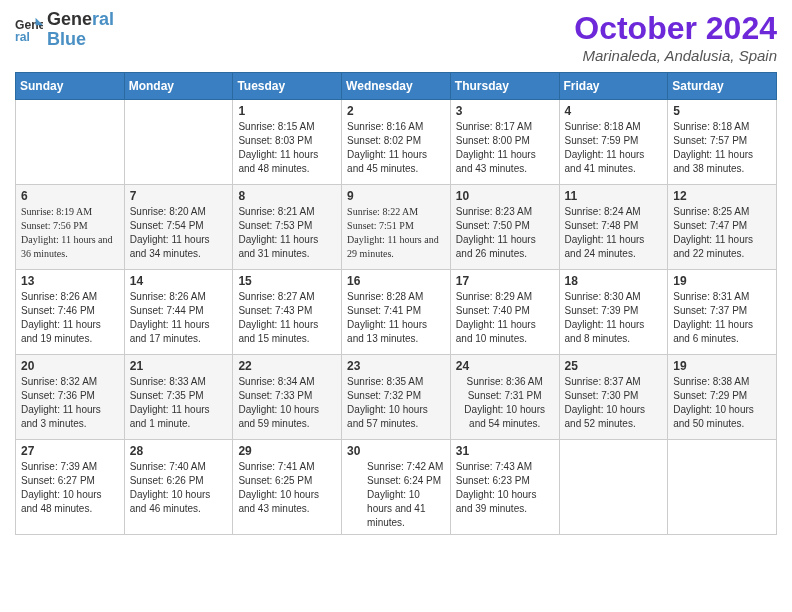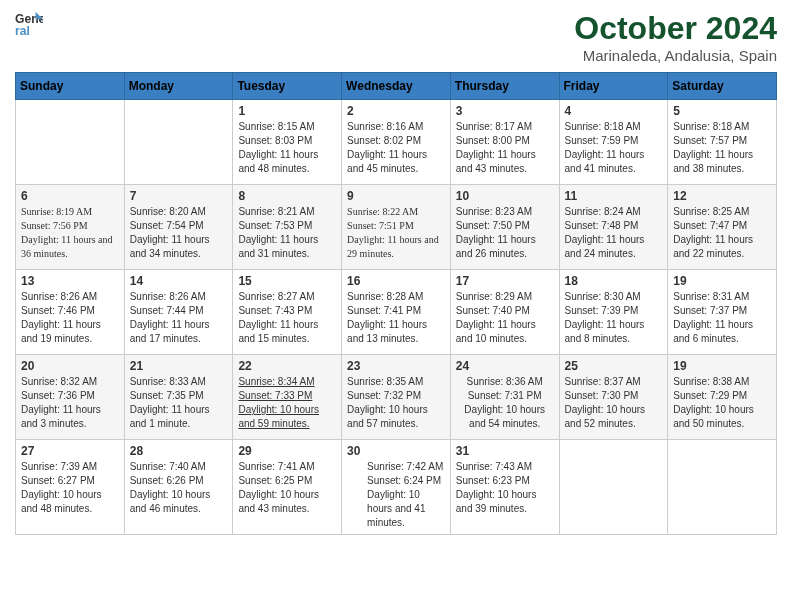--- a/index.html
+++ b/index.html
@@ -33,34 +33,35 @@
     .logo-icon {
       width: 28px;
       height: 28px;
     }
     .title-block {
       text-align: right;
     }
     .month-title {
       font-size: 32px;
       font-weight: bold;
-      color: #14532d;
+      color: #6d28d9;
     }
     .location {
       font-size: 15px;
       color: #555;
+      font-style: italic;
     }
     table {
       width: 100%;
       border-collapse: collapse;
       table-layout: fixed;
     }
     thead th {
       background-color: #3a7fc1;
-      color: #000000;
+      color: #ffffff;
       font-size: 12px;
       font-weight: bold;
       padding: 6px 4px;
       text-align: left;
       border: 1px solid #2a6aa0;
     }
     tbody td {
       border: 1px solid #ccc;
       vertical-align: top;
       padding: 4px 5px;
@@ -88,20 +89,25 @@
 </head>
 <body>
 
 <div class="header">
   <div class="logo">
     <svg class="logo-icon" viewBox="0 0 30 30">
       <text x="0" y="14" font-size="13" font-weight="bold" fill="#333">Gene</text>
       <text x="0" y="27" font-size="13" font-weight="bold" fill="#4a90c4">ral</text>
       <polygon points="22,2 30,10 22,10" fill="#4a90c4"></polygon>
     </svg>
+    <div>
+      <div class="logo-text">
+        Gene<span>ral</span><br><span>Blue</span>
+      </div>
+    </div>
   </div>
   <div class="title-block">
     <div class="month-title">October 2024</div>
     <div class="location">Marinaleda, Andalusia, Spain</div>
   </div>
 </div>
 
 <table>
   <thead>
     <tr id="header-row">
@@ -245,21 +251,21 @@
 Daylight: 11 hours and 3 minutes.</div>
         </td>
         <td>
           <span class="day-num">21</span>
           <div class="day-info" style="white-space: pre-line;">Sunrise: 8:33 AM
 Sunset: 7:35 PM
 Daylight: 11 hours and 1 minute.</div>
         </td>
         <td>
           <span class="day-num">22</span>
-          <div class="day-info" style="white-space: pre-line; text-decoration: underline;">Sunrise: 8:34 AM
+          <div class="day-info" style="white-space: pre-line;">Sunrise: 8:34 AM
 Sunset: 7:33 PM
 Daylight: 10 hours and 59 minutes.</div>
         </td>
         <td>
           <span class="day-num">23</span>
           <div class="day-info" style="white-space: pre-line;">Sunrise: 8:35 AM
 Sunset: 7:32 PM
 Daylight: 10 hours and 57 minutes.</div>
         </td>
         <td>

